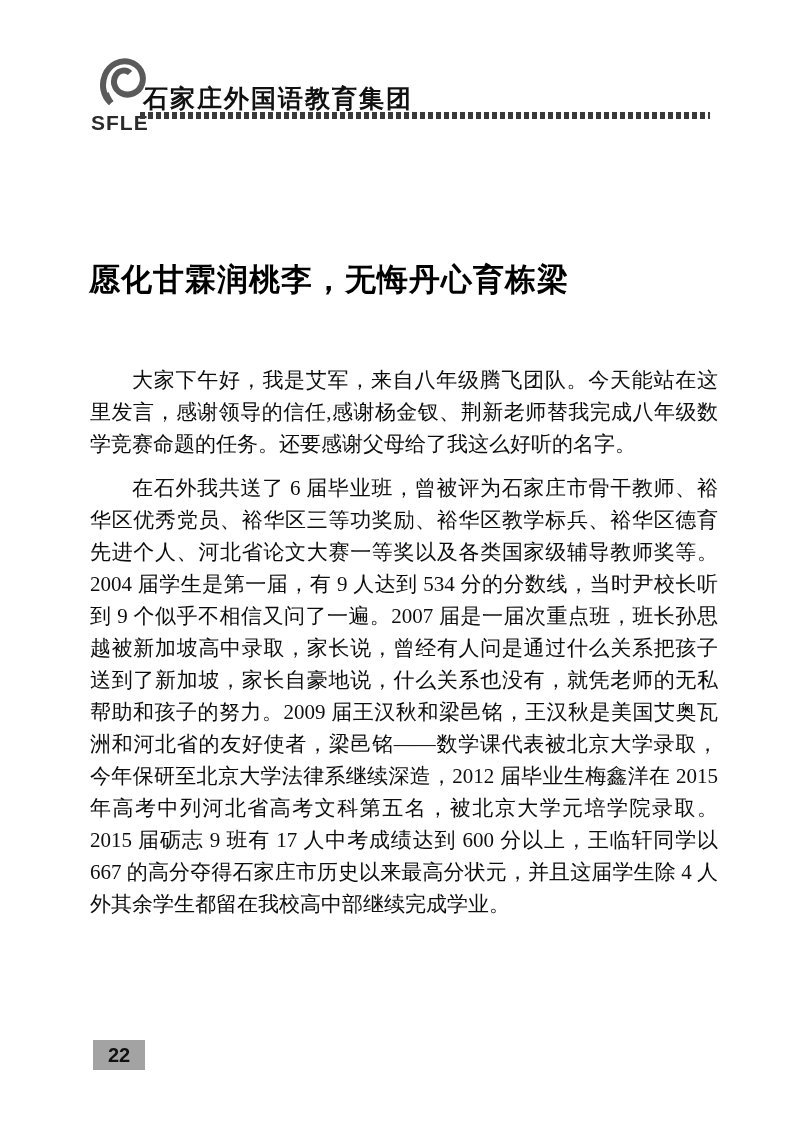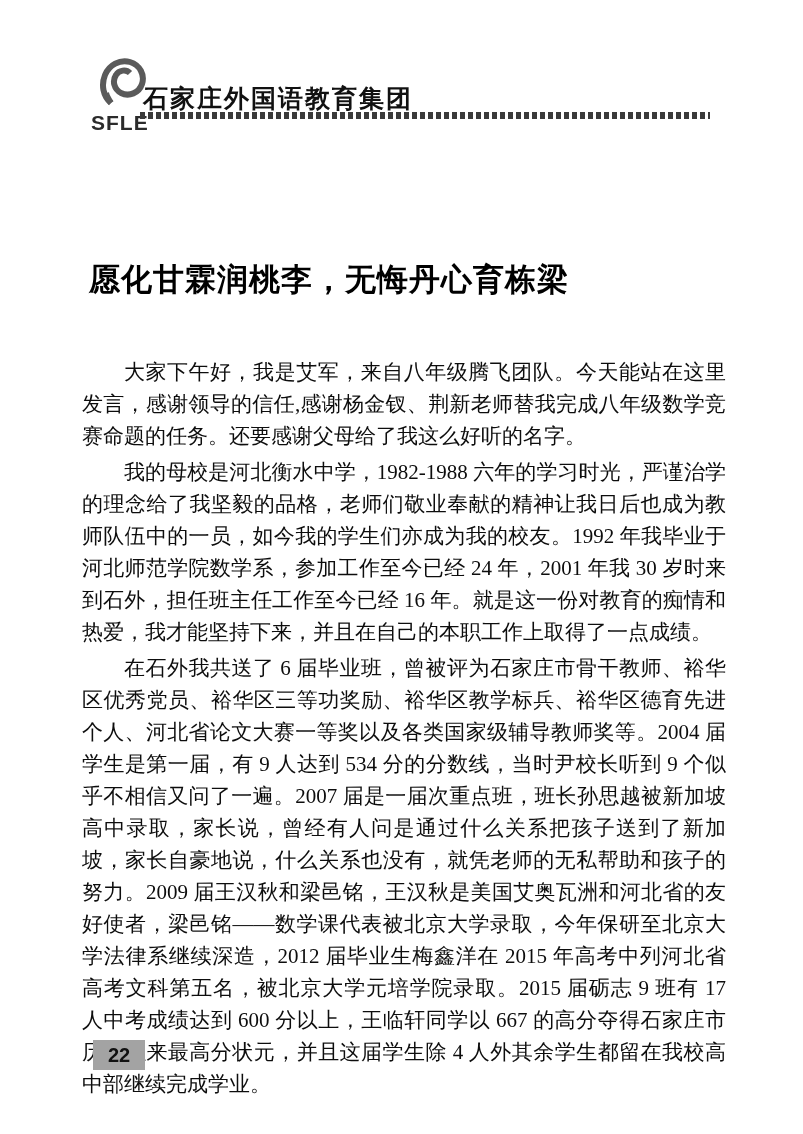--- a/index.html
+++ b/index.html
@@ -45,21 +45,21 @@
     text-align:center;
     font-size:19px; font-weight:bold; letter-spacing:3px;
     color:#111;
   }
   .article-body {
     position:absolute; left:78px; top:352px; width:652px;
     font-size:21px; line-height:32px;
     text-align:justify; text-justify:inter-ideograph;
     color:#0d0d0d;
   }
-  .article-body p { margin:4px; text-indent:2em; }
+  .article-body p { margin:12px; text-indent:2em; }
 
   
   .page-number-box {
     position:absolute; left:93px; top:1040px;
     width:52px; height:30px;
     background:#a3a3a3;
     display:flex; align-items:center; justify-content:center;
     font-family:"Liberation Sans", sans-serif;
     font-weight:bold; font-size:20px; color:#111;
   }
@@ -77,21 +77,20 @@
     <span class="logo-text">SFLE</span>
   </div>
 
   <div class="org-name">石家庄外国语教育集团</div>
   <div class="header-dash-line"></div>
 
   <h1 class="article-title">愿化甘霖润桃李，无悔丹心育栋梁</h1>
 
   <div class="article-body">
     <p>大家下午好，我是艾军，来自八年级腾飞团队。今天能站在这里发言，感谢领导的信任,感谢杨金钗、荆新老师替我完成八年级数学竞赛命题的任务。还要感谢父母给了我这么好听的名字。</p>
-    <p>我的母校是河北衡水中学，1982-1988 六年的学习时光，严谨治学的理念给了我坚毅的品格，老师们敬业奉献的精神让我日后也成为教师队伍中的一员，如今我的学生们亦成为我的校友。1992 年我毕业于河北师范学院数学系，参加工作至今已经 24 年，2001 年我 30 岁时来到石外，担任班主任工作至今已经 16 年。就是这一份对教育的痴情和热爱，我才能坚持下来，并且在自己的本职工作上取得了一点成绩。</p>
     <p>在石外我共送了 6 届毕业班，曾被评为石家庄市骨干教师、裕华区优秀党员、裕华区三等功奖励、裕华区教学标兵、裕华区德育先进个人、河北省论文大赛一等奖以及各类国家级辅导教师奖等。2004 届学生是第一届，有 9 人达到 534 分的分数线，当时尹校长听到 9 个似乎不相信又问了一遍。2007 届是一届次重点班，班长孙思越被新加坡高中录取，家长说，曾经有人问是通过什么关系把孩子送到了新加坡，家长自豪地说，什么关系也没有，就凭老师的无私帮助和孩子的努力。2009 届王汉秋和梁邑铭，王汉秋是美国艾奥瓦洲和河北省的友好使者，梁邑铭——数学课代表被北京大学录取，今年保研至北京大学法律系继续深造，2012 届毕业生梅鑫洋在 2015 年高考中列河北省高考文科第五名，被北京大学元培学院录取。2015 届砺志 9 班有 17 人中考成绩达到 600 分以上，王临轩同学以 667 的高分夺得石家庄市历史以来最高分状元，并且这届学生除 4 人外其余学生都留在我校高中部继续完成学业。</p>
   </div>
 
   <div class="page-number-box">
     <span>22</span>
   </div>
 
 </div>
 
 </body></html>

